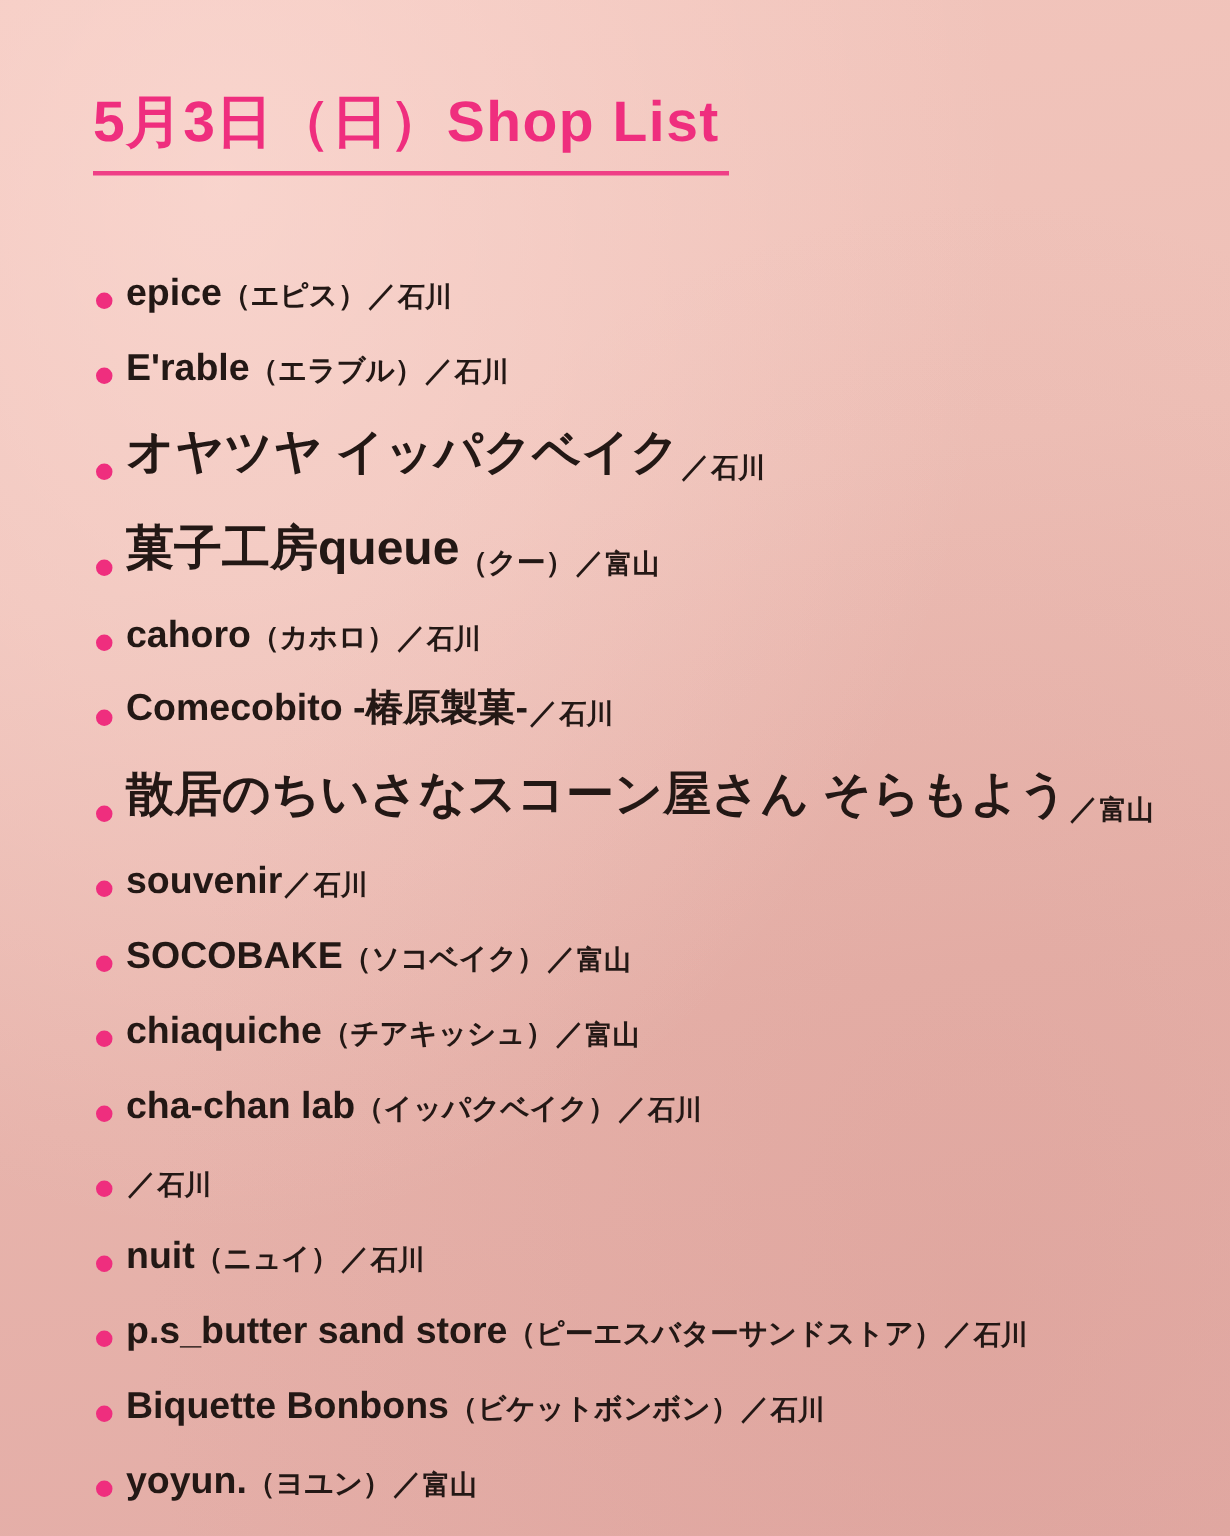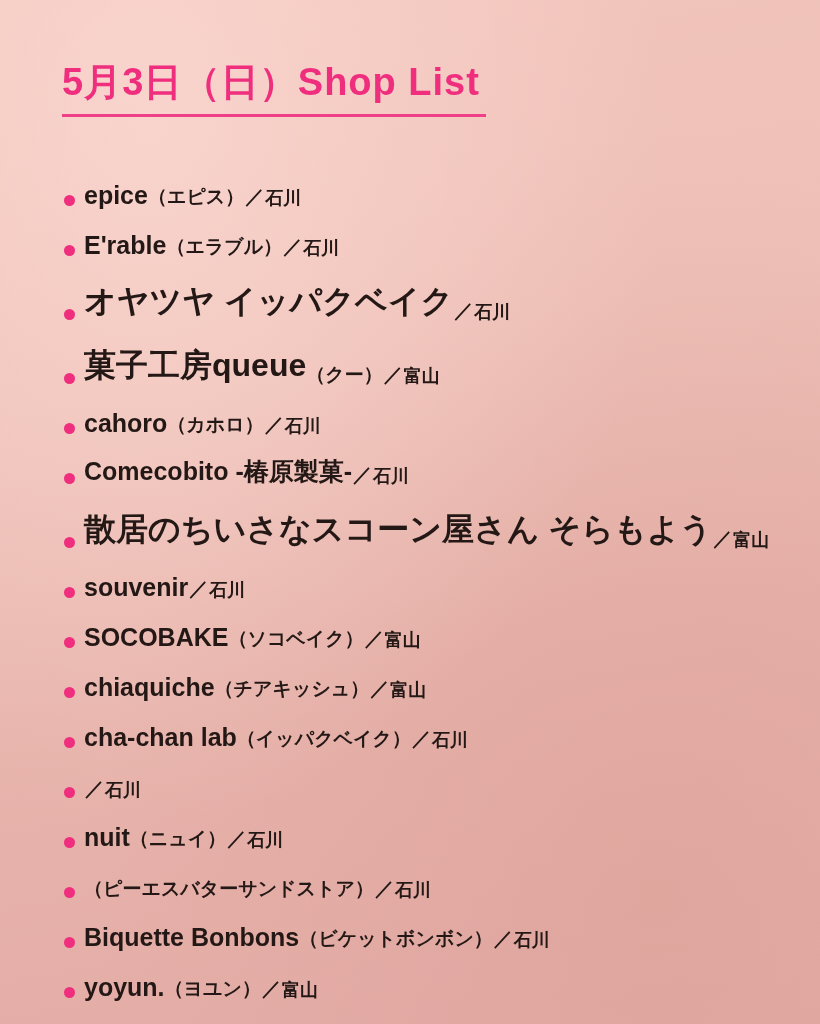--- a/index.html
+++ b/index.html
@@ -207,20 +207,21 @@
     <div class="row">
       <span class="bullet"></span>
       <span class="name">nuit</span>
       <span class="kana">（ニュイ）</span>
       <span class="sep">／</span>
       <span class="pref">石川</span>
     </div>
 
     <div class="row">
       <span class="bullet"></span>
+      <span class="name">p.s_butter sand store</span>
       <span class="kana">（ピーエスバターサンドストア）</span>
       <span class="sep">／</span>
       <span class="pref">石川</span>
     </div>
 
     <div class="row">
       <span class="bullet"></span>
       <span class="name">Biquette Bonbons</span>
       <span class="kana">（ビケットボンボン）</span>
       <span class="sep">／</span>

